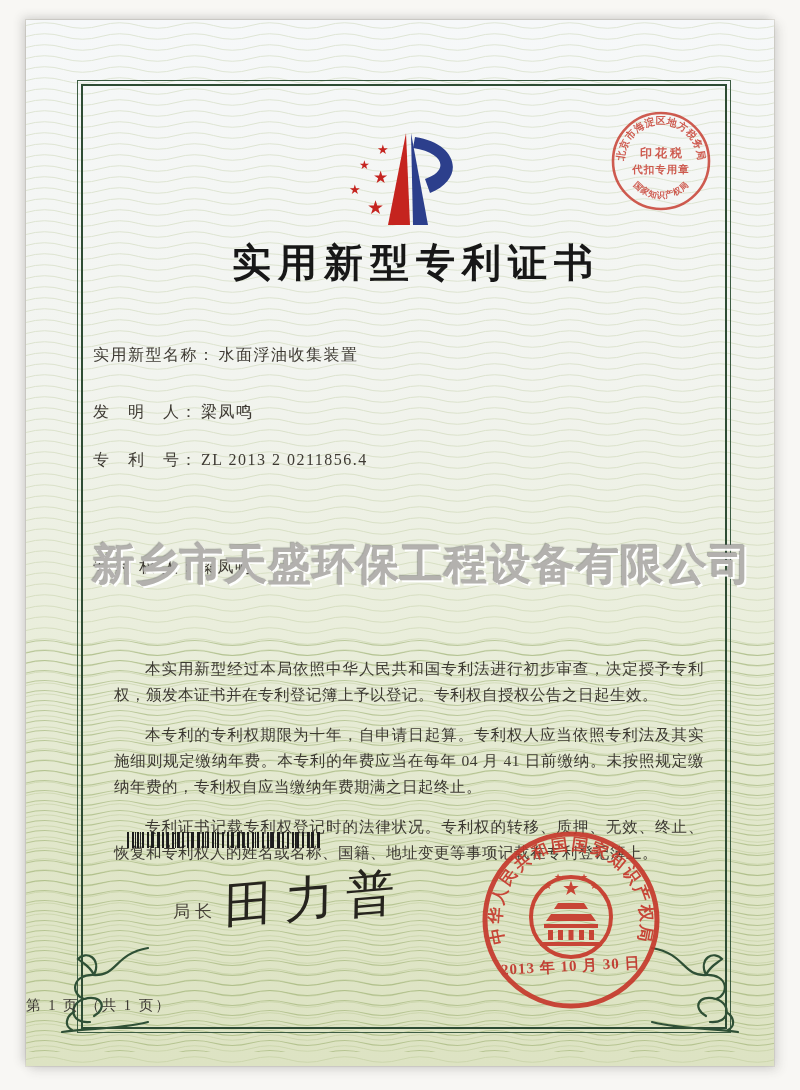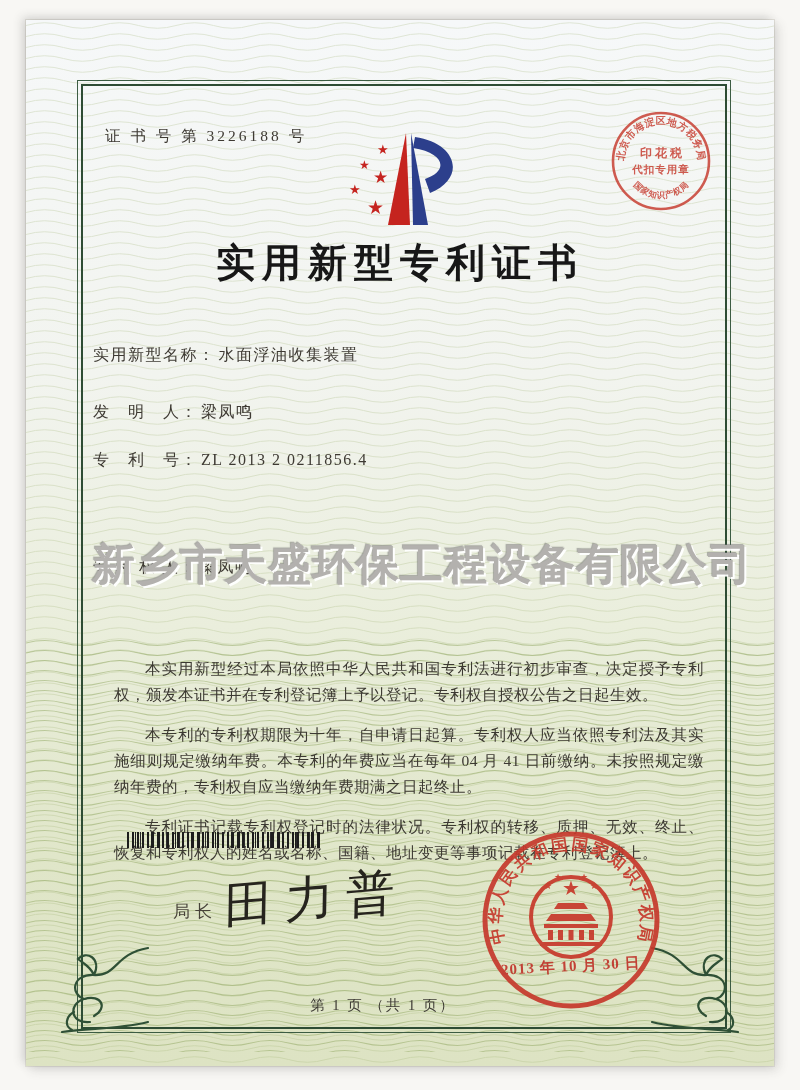--- a/index.html
+++ b/index.html
@@ -19,21 +19,21 @@
   .flourish{position:absolute;width:96px;height:96px;}
   .flourish.fl-left{left:30px;top:922px;}
   .flourish.fl-right{left:622px;top:922px;transform:scaleX(-1);}
   .certno{
     position:absolute;left:79px;top:106px;font-size:15.5px;color:#3e3a33;letter-spacing:3px;
   }
   .logo{position:absolute;left:317px;top:108px;width:122px;height:102px;}
   .tax-seal{position:absolute;left:578px;top:84px;width:114px;height:114px;opacity:.82;}
   .title{
     position:absolute;left:0;top:216px;width:100%;text-align:center;
-    font-size:39px;font-weight:bold;color:#171717;letter-spacing:7px;
+    font-size:39px;font-weight:bold;color:#171717;letter-spacing:7px;padding-left:16px;
   }
   .row{position:absolute;left:67px;font-size:16px;color:#3e3a33;letter-spacing:1.5px;white-space:nowrap;}
   .row .fval{margin-left:3px;}
   .watermark{
     position:absolute;left:66px;top:516px;width:616px;text-align:center;white-space:nowrap;
     font-family:"Liberation Sans","DejaVu Sans",sans-serif;font-weight:bold;font-size:43px;
     color:#b3b1ae;letter-spacing:1px;z-index:5;
     text-shadow:2px 2px 0 rgba(255,255,255,.95),-1px -1px 1px rgba(110,110,110,.55);
   }
   .bodytext{
@@ -48,21 +48,21 @@
       repeating-linear-gradient(90deg,#1c1c1c 0 1px,transparent 1px 8px),
       repeating-linear-gradient(90deg,#2a2a2a 0 1px,transparent 1px 13px);
   }
   .sig-title{position:absolute;left:147px;top:880px;font-size:17px;color:#474239;letter-spacing:5px;}
   .sig-name{
     position:absolute;left:198px;top:846px;font-size:49px;color:#26241e;letter-spacing:12px;
     transform:rotate(-5deg) skewX(-6deg);white-space:nowrap;
   }
   .office-seal{position:absolute;left:452px;top:807px;width:186px;height:186px;opacity:.92;}
   .footer{
-    position:absolute;left:0;top:976px;width:100%;text-align:center;padding-right:34px;box-sizing:border-box;
+    position:absolute;left:0;top:976px;width:100%;padding-right:34px;box-sizing:border-box;
     font-size:14.5px;color:#3c3933;letter-spacing:2px;
   }
 </style>
 </head>
 <body>
 
 <div class="paper">
 
   <svg class="waves" xmlns="http://www.w3.org/2000/svg">
     <defs>
@@ -97,21 +97,20 @@
   <svg class="flourish fl-right" viewBox="0 0 96 96" xmlns="http://www.w3.org/2000/svg">
     <g fill="none" stroke="#2f5036" stroke-width="2.2" stroke-linecap="round">
       <path d="M92,6 C58,12 62,34 38,33 C16,32 14,52 28,57 C12,62 14,82 34,80"></path>
       <path d="M38,33 C46,16 30,8 22,17 C28,22 34,24 38,33"></path>
       <path d="M28,57 C46,52 52,66 38,74"></path>
       <path d="M6,90 C26,86 60,88 92,80"></path>
       <path d="M18,70 C10,74 8,84 16,88"></path>
     </g>
   </svg>
 
-  <div class="certno">证 书 号 第 3226188 号</div>
 
   <svg class="tax-seal" viewBox="0 0 114 114" xmlns="http://www.w3.org/2000/svg">
     <defs>
       <path id="tsTop" d="M22.2,69.7 A37,37 0 1 1 91.8,69.7" fill="none"></path>
       <path id="tsBot" d="M30.8,83.2 A37,37 0 0 0 83.2,83.2" fill="none"></path>
     </defs>
     <circle cx="57" cy="57" r="48" fill="none" stroke="#c6392c" stroke-width="2.6"></circle>
     <text font-size="10" fill="#c6392c" letter-spacing="0.5" font-weight="bold">
       <textPath href="#tsTop" startOffset="50%" text-anchor="middle">北京市海淀区地方税务局</textPath>
     </text>

